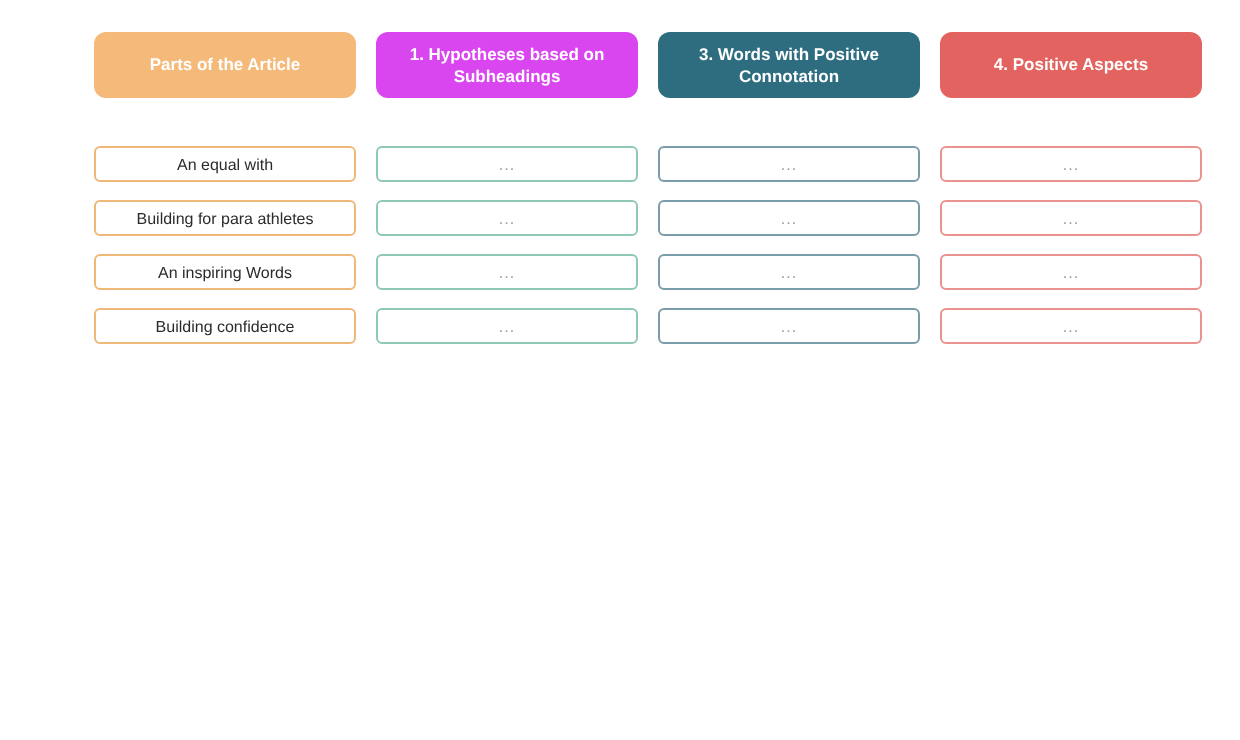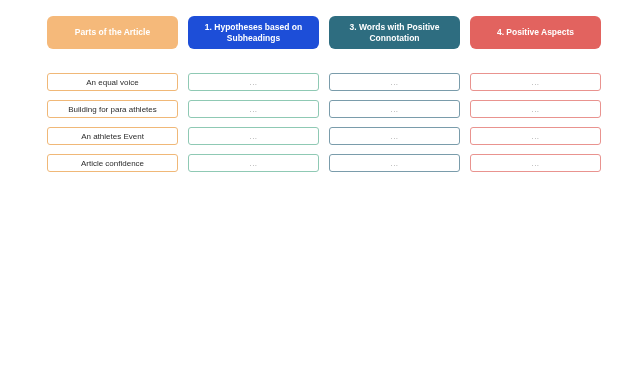--- a/index.html
+++ b/index.html
@@ -47,21 +47,21 @@
     font-weight: bold;
     line-height: 1.25;
     text-align: center;
     padding: 6px 5px;
     min-height: 30px;
     display: flex;
     align-items: center;
     justify-content: center;
   }
   .head-col0 { background: #f5b97a; }
-  .head-col1 { background: #1d4ed8; }
+  .head-col1 { background: #d946ef; }
   .head-col2 { background: #2e6d80; }
   .head-col3 { background: #e2635f; }
 
   
   .data-cell {
     height: 18px;
     border-radius: 3px;
     background: #ffffff;
     border: 1px solid #cccccc;
     display: flex;
@@ -89,40 +89,40 @@
 <div id="worksheet">
 
   <div class="grid-row header-row">
     <div class="cell head-cell head-col0">Parts of the Article</div>
     <div class="cell head-cell head-col1">1. Hypotheses based on Subheadings</div>
     <div class="cell head-cell head-col2">3. Words with Positive Connotation</div>
     <div class="cell head-cell head-col3">4. Positive Aspects</div>
   </div>
 
   <div class="grid-row data-row">
-    <div class="cell data-cell label-cell">An equal voice</div>
+    <div class="cell data-cell label-cell">An equal with</div>
     <div class="cell data-cell cell-col1">...</div>
     <div class="cell data-cell cell-col2">...</div>
     <div class="cell data-cell cell-col3">...</div>
   </div>
 
   <div class="grid-row data-row">
     <div class="cell data-cell label-cell">Building for para athletes</div>
     <div class="cell data-cell cell-col1">...</div>
     <div class="cell data-cell cell-col2">...</div>
     <div class="cell data-cell cell-col3">...</div>
   </div>
 
   <div class="grid-row data-row">
-    <div class="cell data-cell label-cell">An athletes Event</div>
+    <div class="cell data-cell label-cell">An inspiring Words</div>
     <div class="cell data-cell cell-col1">...</div>
     <div class="cell data-cell cell-col2">...</div>
     <div class="cell data-cell cell-col3">...</div>
   </div>
 
   <div class="grid-row data-row">
-    <div class="cell data-cell label-cell">Article confidence</div>
+    <div class="cell data-cell label-cell">Building confidence</div>
     <div class="cell data-cell cell-col1">...</div>
     <div class="cell data-cell cell-col2">...</div>
     <div class="cell data-cell cell-col3">...</div>
   </div>
 
 </div>
 
 </body></html>

